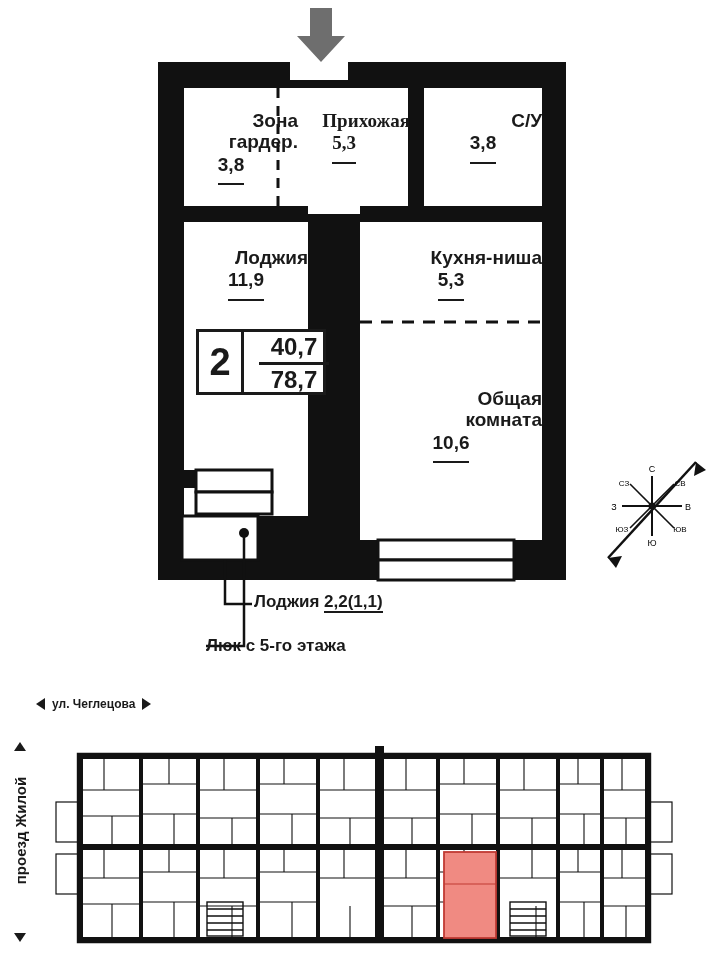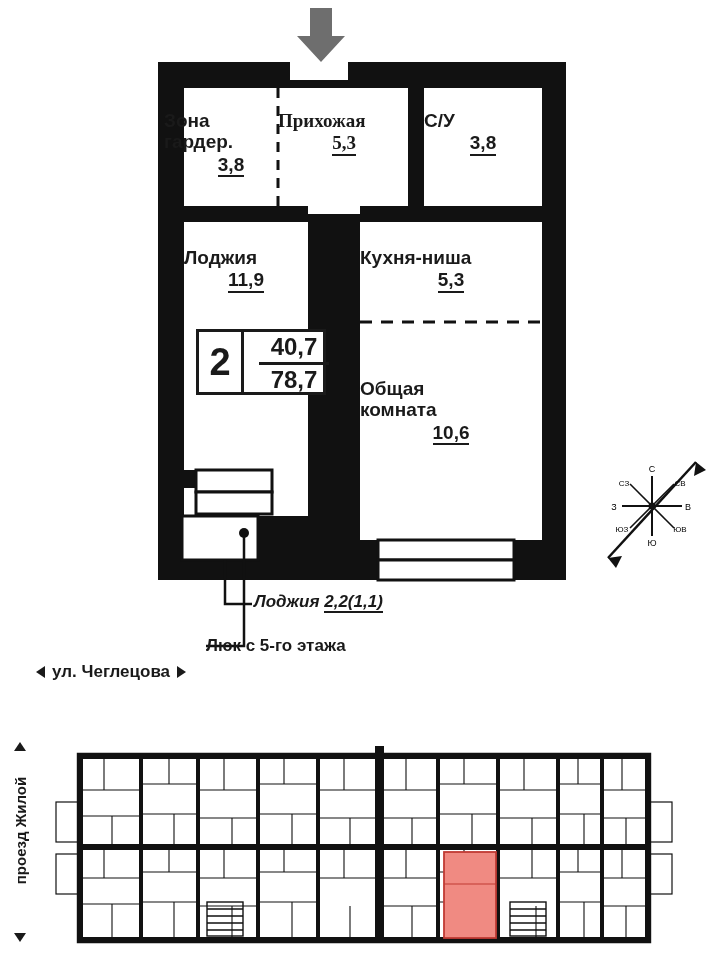--- a/index.html
+++ b/index.html
@@ -21,29 +21,29 @@
     width: 722px;
     height: 960px;
   }
   
   #plan-svg {
     position: absolute;
     left: 0; top: 0;
   }
   .lbl {
     position: absolute;
-    text-align: left;
+    text-align: right;
     font-weight: bold;
     line-height: 1.12;
     white-space: nowrap;
   }
   .lbl .num {
     display: block;
     border-bottom: 2px solid #1a1a1a;
-    padding-bottom: 0px;
+    padding-bottom: 8px;
     margin: 1px auto 8px;
     width: max-content;
   }
 
   .room-name { font-size: 19px; }
   .room-num  { font-size: 19px; }
 
   
   .badge {
     position: absolute;
@@ -83,22 +83,22 @@
     white-space: nowrap;
   }
   .callout .u { border-bottom: 2px solid #1a1a1a; }
 
   
   #compass { position: absolute; left: 596px; top: 440px; }
 
   
   .street-top {
     position: absolute;
-    left: 36px; top: 662px;
-    font-size: 17px; font-weight: bold;
+    left: 36px; top: 697px;
+    font-size: 12px; font-weight: bold;
     display: flex; align-items: center; gap: 7px;
   }
   .street-left {
     position: absolute;
     left: 2px; top: 742px;
     width: 30px; height: 200px;
     font-size: 15px; font-weight: bold;
   }
   .street-left .vtext {
     position: absolute;
@@ -209,35 +209,35 @@
   <div class="lbl" style="left:184px; top:247px; width:124px;">
     <span class="room-name">Лоджия</span>
     <span class="num room-num">11,9</span>
   </div>
 
   <div class="lbl" style="left:360px; top:247px; width:182px;">
     <span class="room-name">Кухня-ниша</span>
     <span class="num room-num">5,3</span>
   </div>
 
-  <div class="lbl" style="left:360px; top:378px; width:182px;">
+  <div class="lbl" style="left:360px; top:388px; width:182px;">
     <span class="room-name">Общая</span><br>
     <span class="room-name">комната</span>
     <span class="num room-num">10,6</span>
   </div>
 
   <div class="badge">
     <div class="cnt">2</div>
     <div class="areas">
       <div class="a1">40,7</div>
       <div class="a2">78,7</div>
     </div>
   </div>
 
-  <div class="callout" style="left:254px; top:592px;font-style:italic;">
+  <div class="callout" style="left:254px; top:592px;">
     <span>Лоджия</span>
     <span class="u">2,2(1,1)</span>
   </div>
   <div class="callout" style="left:206px; top:636px;">Люк с 5-го этажа</div>
 
   <svg id="compass" width="112" height="130" viewBox="0 0 112 130">
 
     <path d="M12 118 L100 22" stroke="#111111" stroke-width="2.5" fill="none"></path>
     <path d="M100 22 l-2 14 l12 -6 z" fill="#111111"></path>
     <path d="M12 118 l14 -2 l-6 12 z" fill="#111111"></path>

